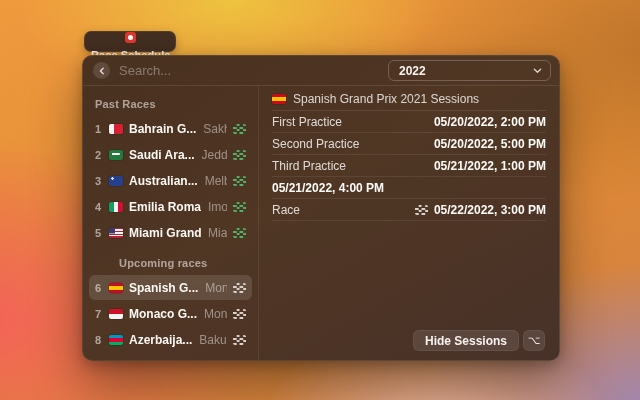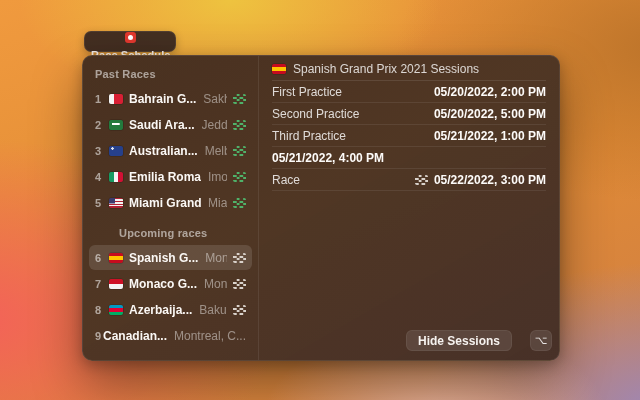--- a/index.html
+++ b/index.html
@@ -85,21 +85,21 @@
     border-bottom:1px solid rgba(255,255,255,0.10); }
   .detail-title{ font-size:12px; font-weight:400; color:rgba(255,255,255,0.80); white-space:nowrap; overflow:hidden;}
   .session-row{ height:22px; display:flex; align-items:center;
     border-bottom:1px solid rgba(255,255,255,0.08); }
   .session-label{ font-size:12px; color:rgba(255,255,255,0.82); flex:1; white-space:nowrap;}
   .session-value{ font-size:12px; font-weight:700; color:#fdfbf9; white-space:nowrap;
     display:flex; align-items:center; gap:6px;}
   .session-row .checker-flag{ margin-left:0; }
 
   
-  .footer-actions{ position:absolute; right:7px; bottom:9px; display:flex; gap:18px; }
+  .footer-actions{ position:absolute; right:14px; bottom:9px; display:flex; gap:4px; }
   .hide-sessions-btn{ height:21px; padding:0 11px; border-radius:6px;
     background:rgba(255,255,255,0.10); border:1px solid rgba(255,255,255,0.06);
     font-size:12px; font-weight:700; color:#f6f2ef; display:flex; align-items:center; cursor:default;}
   .shortcut-key{ width:22px; height:21px; border-radius:6px; background:rgba(255,255,255,0.10);
     border:1px solid rgba(255,255,255,0.06); display:flex; align-items:center; justify-content:center;
     font-size:11px; color:rgba(255,255,255,0.85); }
 
   
   .flag-bahrain{ background:linear-gradient(90deg,#f4f4f4 0 34%,#d81f34 34%); }
   .flag-saudi-arabia{ background:linear-gradient(#fff,#fff) 55% 45%/55% 2px no-repeat, #237a3d; }
@@ -122,20 +122,34 @@
   <span class="tab-lock">
     <svg width="10" height="10" viewBox="0 0 14 14">
       <rect x="3" y="6" width="8" height="6" rx="1.4" fill="none" stroke="#cfc6bf" stroke-width="1.4"></rect>
       <path d="M4.8 6 V4.6 a2.2 2.2 0 0 1 4.4 0 V6" fill="none" stroke="#cfc6bf" stroke-width="1.4"></path>
     </svg>
   </span>
 </div>
 
 <div class="window">
 
+  <div class="win-header">
+    <span class="back-btn">
+      <svg width="8" height="8" viewBox="0 0 10 10">
+        <polyline points="6.5,1.5 3,5 6.5,8.5" fill="none" stroke="#e8e0da" stroke-width="1.6" stroke-linecap="round" stroke-linejoin="round"></polyline>
+      </svg>
+    </span>
+    <input class="search-input" placeholder="Search..." style="">
+    <div class="year-dropdown">
+      <span class="year-value">2022</span>
+      <svg width="9" height="9" viewBox="0 0 10 10">
+        <polyline points="1.5,3.5 5,7 8.5,3.5" fill="none" stroke="#d9d0ca" stroke-width="1.5" stroke-linecap="round" stroke-linejoin="round"></polyline>
+      </svg>
+    </div>
+  </div>
 
   <div class="win-body">
 
     <div class="race-pane">
   <div class="section">
     <div class="section-title">Past Races</div>
     <div>
   <div class="race-row">
     <span class="race-index">1</span>
     <span class="mini-flag flag-bahrain"></span>

